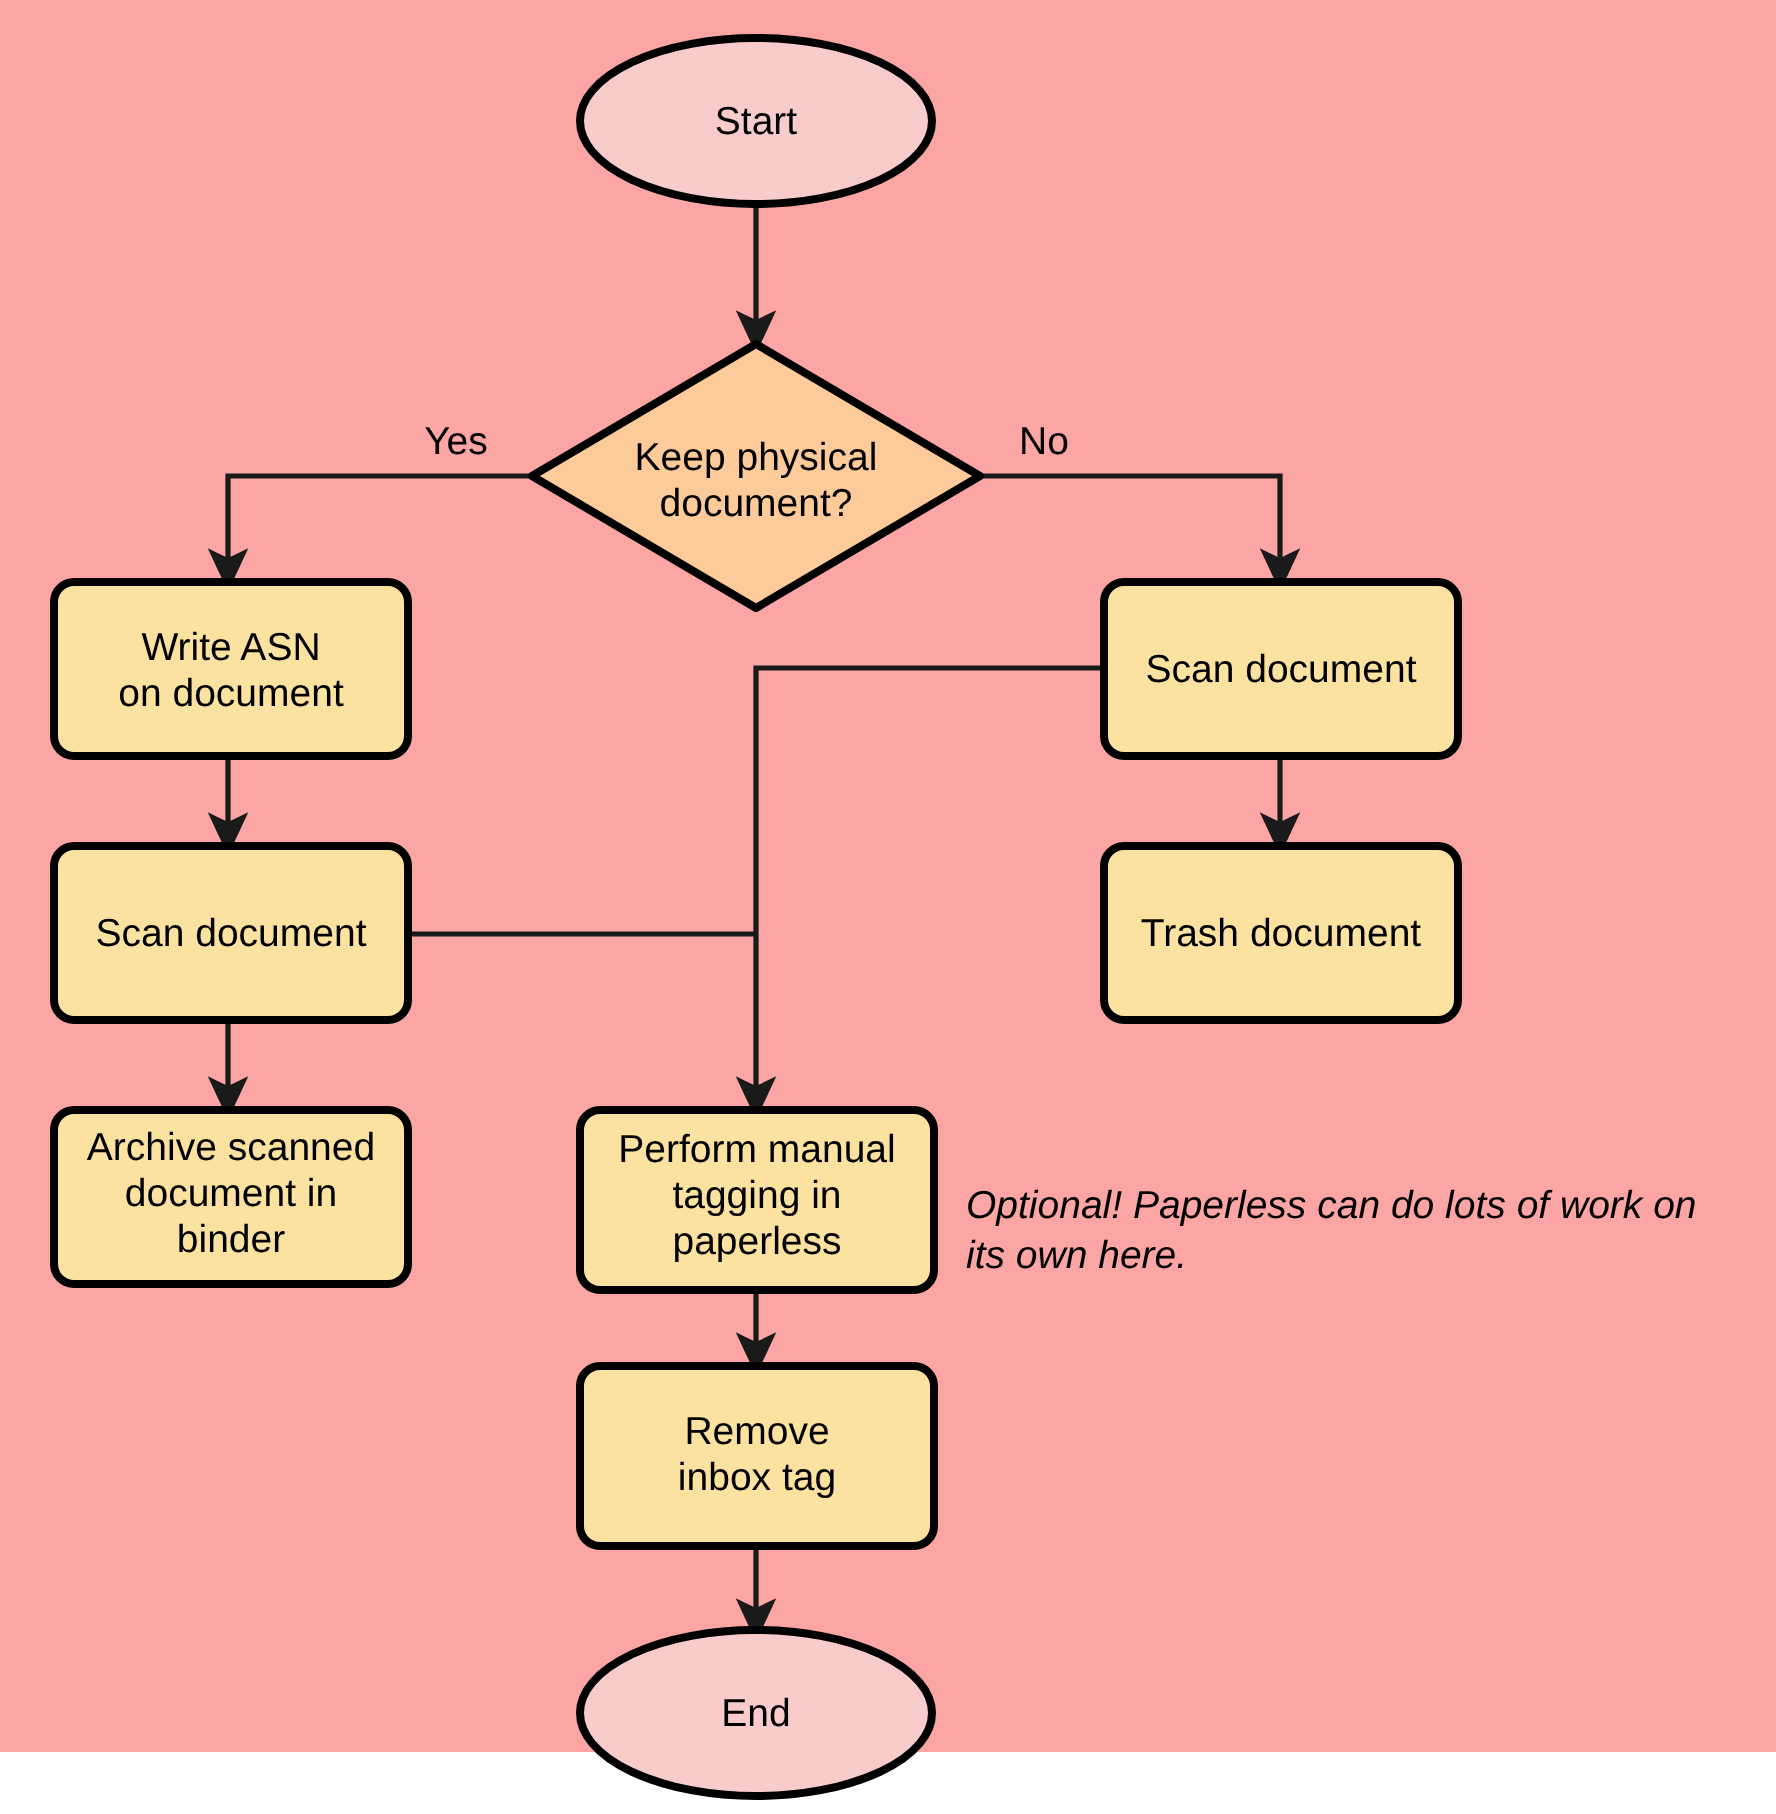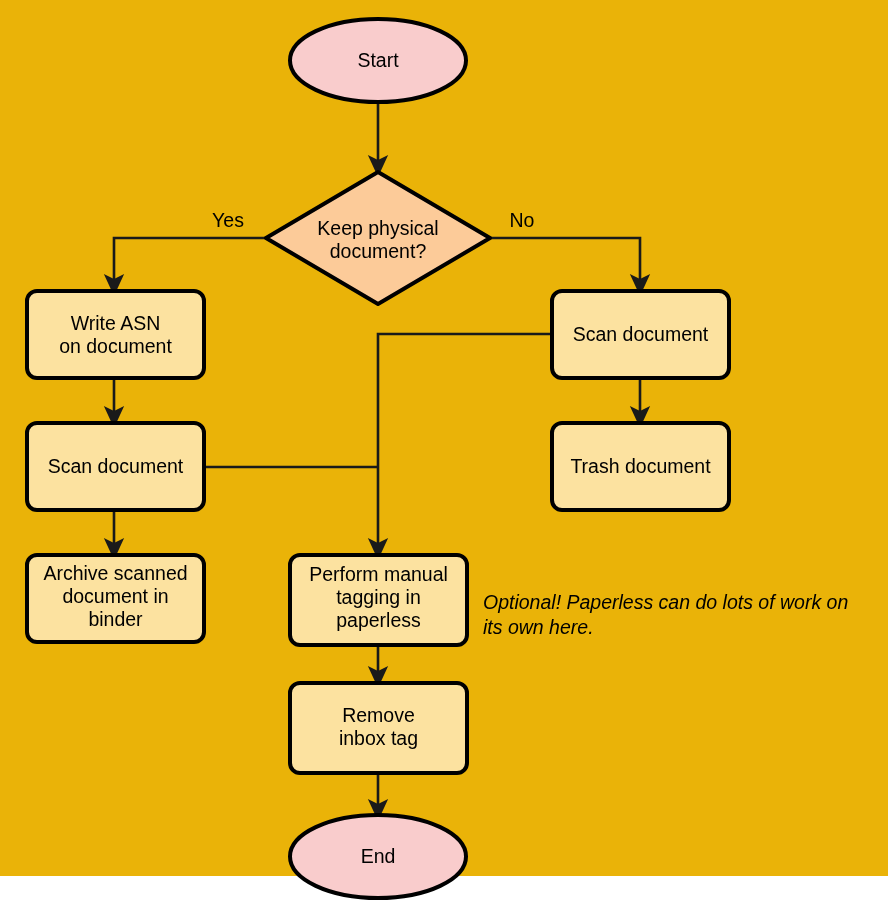--- a/index.html
+++ b/index.html
@@ -11,21 +11,21 @@
   body {
     width: 888px;
     height: 907px;
     font-family: "Liberation Sans", sans-serif;
     overflow: hidden;
   }
   #flow-root {
     position: relative;
     width: 888px;
     height: 876px;
-    background: #eab308;
+    background: #fca5a5;
   }
   #flow-svg {
     position: absolute;
     left: 0;
     top: 0;
     width: 888px;
     height: 907px;
   }
   .node-label {
     font-family: "Liberation Sans", sans-serif;

